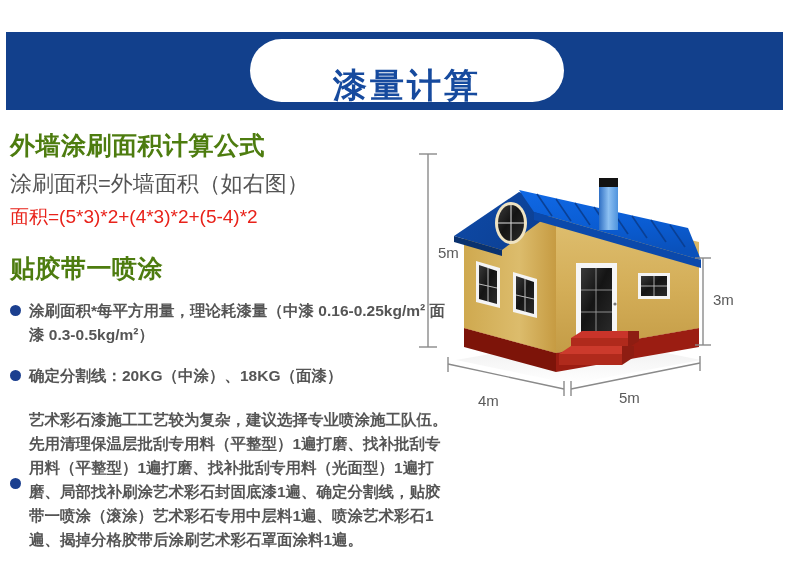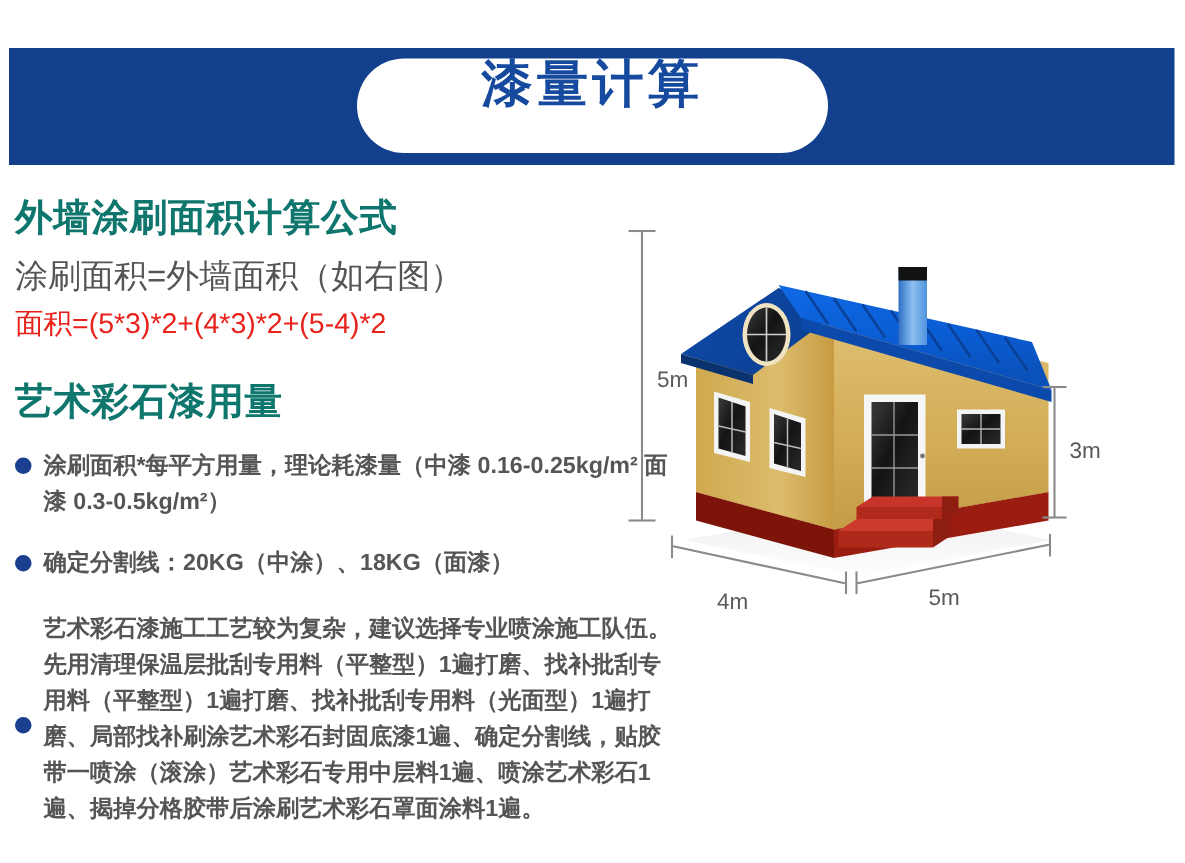--- a/index.html
+++ b/index.html
@@ -20,47 +20,47 @@
   #header-band {
     position: absolute;
     left: 6px;
     top: 32px;
     width: 777px;
     height: 78px;
     background: #12408c;
   }
   #title-pill {
     position: absolute;
-    left: 238px;
+    left: 250px;
     top: 39px;
     width: 314px;
     height: 63px;
     background: #ffffff;
     border-radius: 34px;
     display: flex;
-    align-items: flex-start;
+    align-items: flex-end;
     justify-content: center;
   }
   #title-text {
     color: #164a9e;
     font-size: 34px;
     font-weight: bold;
     letter-spacing: 3px;
     line-height: 1;
   }
 
   
   #left-col {
     position: absolute;
     left: 10px;
     top: 132px;
     width: 440px;
   }
   .h2-blue {
-    color: #0f766e;
+    color: #4d7c0f;
     font-size: 25px;
     font-weight: bold;
     line-height: 1.1;
     margin: 0;
     letter-spacing: 0.5px;
   }
   .sub-gray {
     color: #555;
     font-size: 22px;
     margin: 10px 0 0 0;
@@ -130,21 +130,21 @@
 <div id="title-pill">
   <span id="title-text">漆量计算</span>
 </div>
 
 <div id="left-col">
 
   <h2 class="h2-blue">外墙涂刷面积计算公式</h2>
   <p class="sub-gray">涂刷面积=外墙面积（如右图）</p>
   <p class="formula-red">面积=(5*3)*2+(4*3)*2+(5-4)*2</p>
 
-  <h2 class="h2-blue" id="section2-title">艺术彩石漆用量</h2>
+  <h2 class="h2-blue" id="section2-title">贴胶带一喷涂</h2>
 
   <div class="bullet-row">
     <span class="bullet-dot"></span>
     <span class="bullet-text">涂刷面积*每平方用量，理论耗漆量（中漆 0.16-0.25kg/m² 面漆 0.3-0.5kg/m²）</span>
   </div>
 
   <div class="bullet-row">
     <span class="bullet-dot"></span>
     <span class="bullet-text">确定分割线：20KG（中涂）、18KG（面漆）</span>
   </div>

